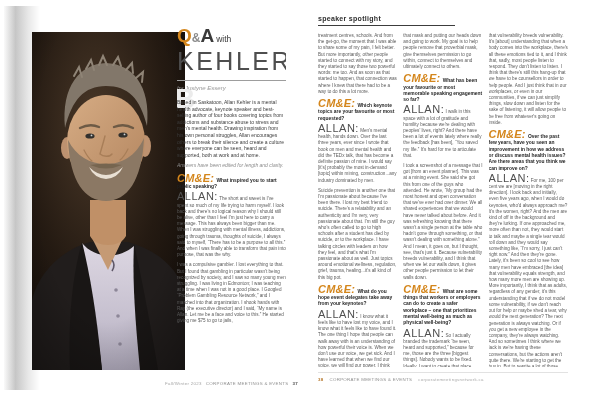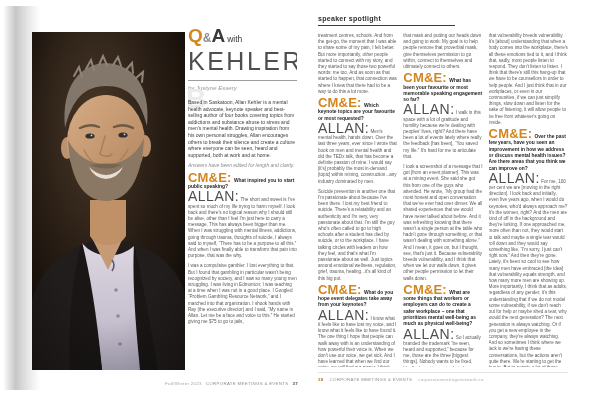--- a/index.html
+++ b/index.html
@@ -8,42 +8,42 @@
   .canvas { position:relative; width:600px; height:400px; background:#fff; overflow:hidden; }
 
   
   .edge-gradient { position:absolute; left:4px; top:6px; width:36px; height:384px;
     background:linear-gradient(90deg,#fafafa 0%,#c6c6c6 32%,#e8e8e8 68%,#ffffff 100%); }
 
   
   .photo { position:absolute; left:32px; top:32px; width:153px; height:338px; }
   .photo svg { display:block; width:100%; height:100%; }
 
-  .lcol { position:absolute; left:188px; top:26px; width:109px; height:350px; overflow:hidden; }
+  .lcol { position:absolute; left:177px; top:26px; width:109px; height:350px; overflow:hidden; }
 
   .qa-line { white-space:nowrap; line-height:20px; }
   .qa-line .q   { font-size:19px; font-weight:bold; color:#D4861C; }
   .qa-line .amp { font-size:12px; font-weight:bold; color:#8b8b8b; }
   .qa-line .a   { font-size:19px; font-weight:bold; color:#3a3a3a; }
   .qa-line .with{ font-size:8.5px; color:#3a3a3a; margin-left:2px; }
 
   .bigname { font-size:25px; font-weight:300; letter-spacing:2.5px; color:#4e4e4e; line-height:24px; }
 
   .rule { border-top:1px solid #9d9d9d; margin-top:7px; }
   .byline { font-style:italic; font-size:6px; color:#9a9a9a; margin-top:4px; }
 
   .intro { position:relative; margin-top:8px; font-size:5px; line-height:6.6px; color:#3c3c3c; }
   .drop-cap { position:absolute; left:-2px; top:-3px; font-size:28px; font-weight:bold; color:#ebebeb; z-index:0; }
   .intro p { position:relative; z-index:1; }
   .note { font-style:italic; font-size:5px; line-height:6.4px; color:#8c8c8c; margin-top:4px; }
 
   .qblock { margin-top:6px; font-size:4.9px; line-height:6.3px; font-weight:bold; color:#1f1f1f; }
-  .qlabel { font-size:13px; font-weight:bold; color:#D4861C; letter-spacing:0.2px; margin-right:1px; }
+  .qlabel { font-size:11px; font-weight:bold; color:#D4861C; letter-spacing:0.2px; margin-right:1px;font-style:italic; }
   .ablock { margin-top:3px; font-size:4.6px; line-height:6.2px; color:#5a5a5a; }
-  .alabel { font-size:14px; color:#4f4f4f; letter-spacing:0.5px; }
+  .alabel { font-size:11px; color:#4f4f4f; letter-spacing:0.5px; }
   .apara  { margin-top:4px; font-size:4.6px; line-height:6.2px; color:#5a5a5a; }
 
   .lfooter { position:absolute; left:90px; top:381px; width:208px; text-align:right;
     font-size:4.4px; color:#a5a5a5; letter-spacing:0.3px; white-space:nowrap; }
   .lfooter .mag { margin:0 4px; color:#8f8f8f; }
   .lfooter .pagenum { font-weight:bold; color:#4a4a4a; }
 
   
   .shead { position:absolute; left:318px; top:15px; width:137px; border-bottom:1px solid #3c3c3c;
     padding-bottom:3px; font-size:7px; font-weight:bold; color:#2e2e2e; letter-spacing:0.3px; }

